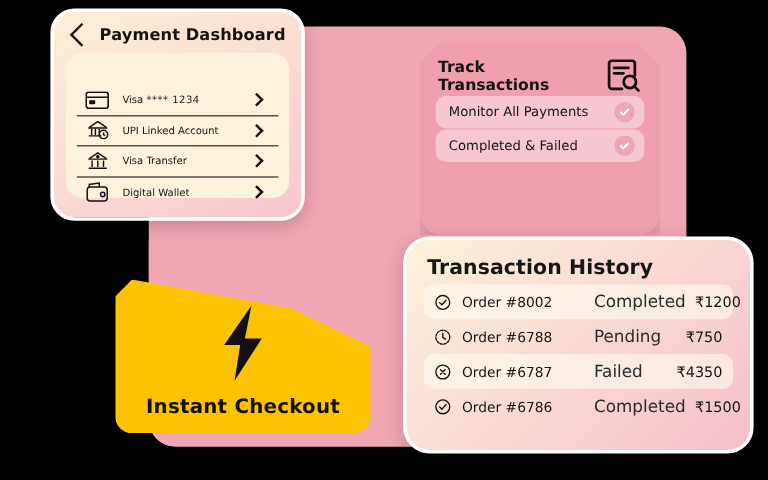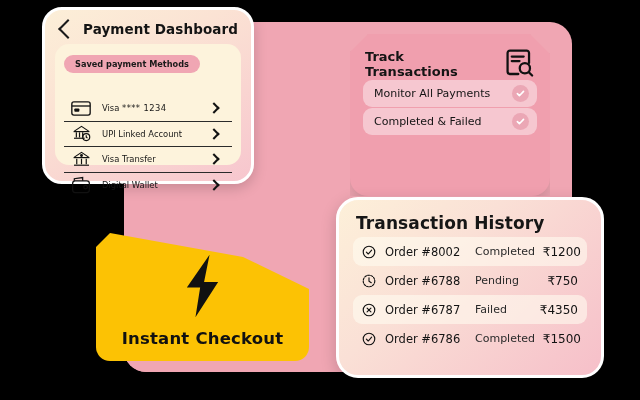--- a/index.html
+++ b/index.html
@@ -91,55 +91,54 @@
     clip-path:polygon(0 14px,0 100%,100% 100%,100% 56px,69% 24px,14px 0);
   }
   .ic-inner{
     position:absolute;inset:0;display:flex;flex-direction:column;
     align-items:center;justify-content:flex-end;padding-bottom:13px;gap:10px;
   }
   .ic-label{font-size:16.5px;font-weight:700;color:#111;letter-spacing:.2px;}
 
   
   #transaction-history{
-    left:336px;top:197px;width:268px;height:181px;
+    left:336px;top:197px;width:292px;height:181px;
     border-radius:22px;
     background:linear-gradient(135deg,#FDF0D9 0%,#FAE0D6 38%,#F6BFC9 100%);
     border:3px solid #ffffff;
     box-shadow:0 5px 16px rgba(0,0,0,.18);
     padding:10px 14px;
   }
   .th-title{font-size:17px;font-weight:600;color:#161616;padding:3px 2px 4px 3px;letter-spacing:.1px;}
   .th-row{
     display:flex;align-items:center;height:29px;border-radius:9px;padding:0 9px;
   }
   .th-row.alt{background:rgba(255,252,240,.6);}
   .th-icon{width:20px;flex:0 0 20px;display:flex;align-items:center;}
   .th-order{font-size:11.5px;color:#141414;font-weight:500;width:86px;flex:0 0 86px;padding-left:3px;}
-  .th-status{font-size:11px;color:#2a2a2a;flex:1 1 auto;padding-left:4px;}
+  .th-status{font-size:14px;color:#2a2a2a;flex:1 1 auto;padding-left:4px;margin-left:20px;}
   .th-amount{font-size:12px;color:#121212;font-weight:500;text-align:right;flex:0 0 46px;}
 
   svg{display:block;}
 </style>
 </head>
 <body>
 
 <div id="stage">
 
   <div class="bg-slab"></div>
   <div class="bg-slab-2"></div>
 
   <div class="card" id="payment-dashboard">
     <div class="pd-header">
       <span class="back-chevron"></span>
       <span class="pd-title">Payment Dashboard</span>
     </div>
 
     <div class="pd-panel">
-      <div class="badge-saved">Saved payment Methods</div>
 
       <div class="pm-list">
 
         <div class="pm-row">
           <span class="pm-icon">
             <svg width="20" height="15" viewBox="0 0 24 18" fill="none" stroke="#111" stroke-width="1.6">
               <rect x="1" y="1" width="22" height="16" rx="2.5"></rect>
               <line x1="1" y1="6" x2="23" y2="6"></line>
               <rect x="4" y="9" width="6" height="4" rx="1" fill="#111" stroke="none"></rect>
             </svg>

